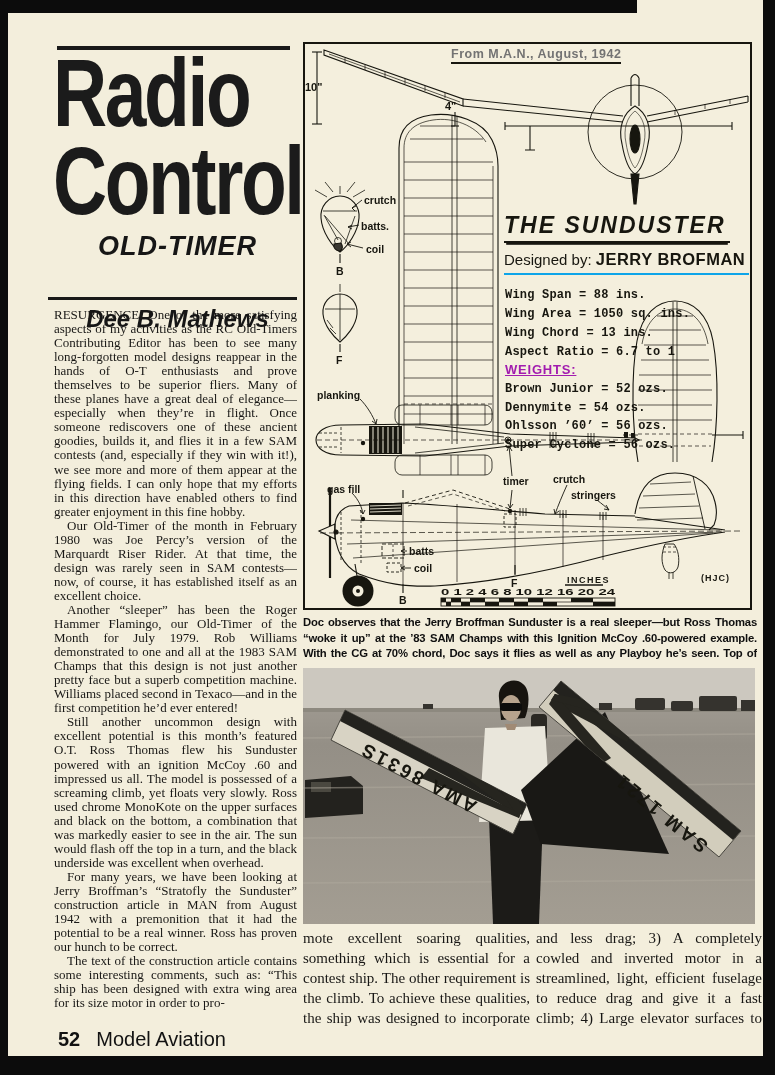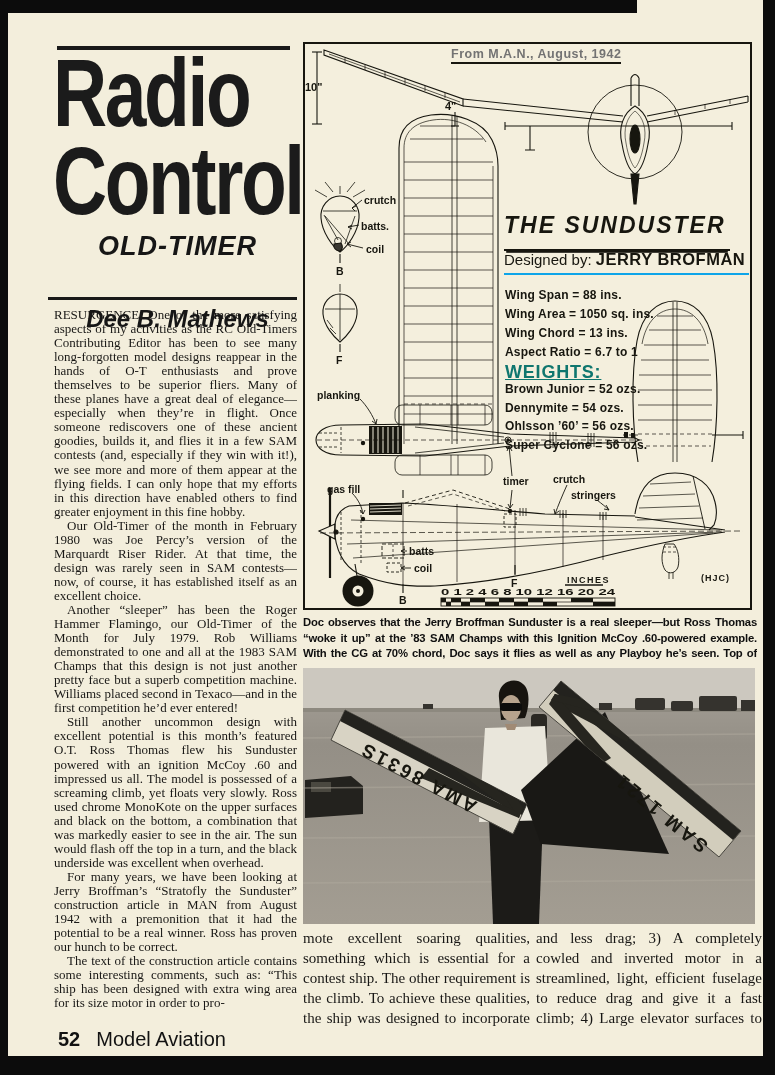--- a/index.html
+++ b/index.html
@@ -40,29 +40,29 @@
 
   
   #plan-box{position:absolute;left:303px;top:42px;width:449px;height:568px;
             border:2.5px solid #17160f;box-sizing:border-box;background:#f4efdd;}
   #plan-svg{position:absolute;left:0;top:0;}
   #plan-source{position:absolute;left:146px;top:3px;font-family:"Liberation Sans",sans-serif;
                font-weight:700;font-size:12.5px;letter-spacing:.5px;color:#737373;
                border-bottom:2px solid #17160f;padding-bottom:1px;}
   #plan-title{position:absolute;left:199px;top:168px;font-family:"Liberation Sans",sans-serif;
               font-weight:700;font-style:italic;font-size:23px;letter-spacing:2px;color:#17160f;
-              border-bottom:2px solid #17160f;box-shadow:0 4px 0 -2.2px #17160f;padding:0 4px 10px 0;}
+              border-bottom:2px solid #17160f;box-shadow:0 4px 0 -2.2px #17160f;padding:0 4px 2px 0;}
   #plan-designed{position:absolute;left:199px;top:206px;font-family:"Liberation Sans",sans-serif;
                  font-size:15px;color:#17160f;border-bottom:2px solid #0ea5e9;padding:0 4px 4px 0;}
   #plan-designed b{font-size:16.5px;letter-spacing:.5px;}
-  .spec-list{position:absolute;left:200px;font-family:Liberation Sans, sans-serif;
+  .spec-list{position:absolute;left:200px;font-family:Liberation Mono, monospace;
              font-weight:700;font-size:12px;color:#17160f;letter-spacing:.2px;}
   #spec-lines{top:242px;line-height:19px;}
   #weights-head{position:absolute;left:200px;top:318px;font-family:"Liberation Sans",sans-serif;
-                font-weight:700;font-size:18px;text-decoration:underline;letter-spacing:.8px;color:#0f766e;}
+                font-weight:700;font-size:13px;text-decoration:underline;letter-spacing:.8px;color:#a21caf;}
   #weights-lines{top:336px;line-height:18.5px;}
 
   
   #caption{position:absolute;left:303px;top:615px;width:454px;height:50px;overflow:hidden;
            font-family:"Liberation Sans",sans-serif;font-weight:700;font-size:11.3px;
            line-height:15.6px;letter-spacing:-.2px;text-align:justify;color:#0f0f0f;}
   #photo{position:absolute;left:303px;top:668px;width:452px;height:256px;background:#8f8a80;}
 
   
   #footer{position:absolute;left:58px;top:1028px;font-family:"Liberation Sans",sans-serif;

